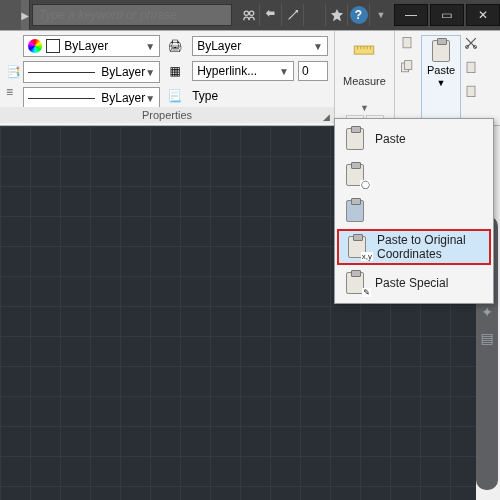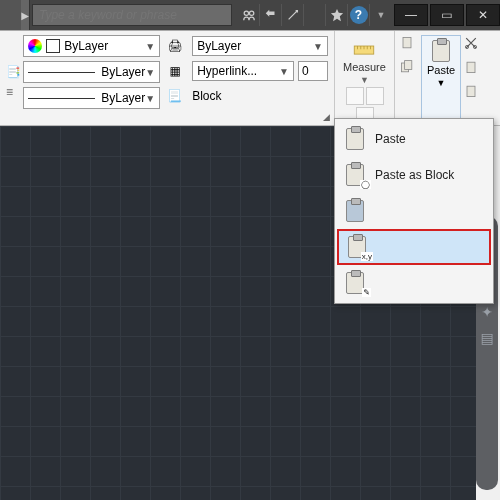--- a/index.html
+++ b/index.html
@@ -35,21 +35,21 @@
   .layer-swatch { width:14px; height:14px; border:1px solid #333; margin-right:4px; }
   .color-circle { width:14px; height:14px; border-radius:50%; background: conic-gradient(red,yellow,lime,cyan,blue,magenta,red); margin-right:4px;}
   .line-sample { flex:1; height:1px; background:#333; margin-right:6px; }
   .tiny-icon { width:18px; height:18px; display:flex; align-items:center; justify-content:center; margin-right:4px; }
   .row-b { display:flex; align-items:center; gap:4px; height:22px; font-size:12px; }
   .row-b .combo { flex:1; height:20px; }
   .field-num { width:30px; border:1px solid #999; height:20px; font-size:12px; padding:0 3px; }
 
   
   .util-panel { width: 60px; display:flex; flex-direction:column; align-items:center; padding-top:2px; }
-  .measure { display:flex; flex-direction:column; align-items:center; font-size:11px; color:#333; gap:2px; }
+  .measure { display:flex; flex-direction:column; align-items:center; font-size:11px; color:#333; gap:16px; }
   .measure .m-icon { width:26px; height:26px; }
   .mini-row { display:flex; gap:2px; margin-top:2px; }
   .mini-btn { width:18px; height:18px; border:1px solid #ccc; background:#f9f9f9; }
 
   
   .clip-panel { flex:1; display:flex; padding:4px 4px 0 4px; gap:2px;}
   .big-btn { background:#eef4fa; border:1px solid #a8c4e0; width:40px; display:flex; flex-direction:column; align-items:center; font-size:11px; padding:4px 0; gap:2px;}
   .clip-side { display:flex; flex-direction:column; gap:4px; }
   .sm-btn { width:20px; height:20px; }
 
@@ -157,24 +157,25 @@
         <div class="row-b">
           <span class="tiny-icon">▦</span>
           <div class="combo" style="flex:1">
             <span>Hyperlink...</span>
             <span class="arrow">▼</span>
           </div>
           <input class="field-num" value="0" style="">
         </div>
         <div class="row-b">
           <span class="tiny-icon">📃</span>
-          <span>Block</span>
-        </div>
-      </div>
-    </div>
+          <span>Type</span>
+        </div>
+      </div>
+    </div>
+    <div class="panel-title">Properties</div>
     <div class="panel-expand">◢</div>
   </div>
 
   <div class="panel util-panel">
     <div class="measure">
       <svg class="m-icon" viewBox="0 0 32 32">
         <rect x="4" y="16" width="24" height="10" fill="#f5da7a" stroke="#b89a3a"></rect>
         <path d="M8 16v4M12 16v4M16 16v4M20 16v4M24 16v4" stroke="#b89a3a"></path>
       </svg>
       <span>Measure</span>
@@ -247,32 +248,33 @@
     <div class="mi-icon">
         <div class="clipboard-shape"></div>
       </div>
     <span>Paste</span>
   </div>
   <div class="menu-item">
     <div class="mi-icon">
         <div class="clipboard-shape"></div>
         <span class="badge-overlay">◯</span>
       </div>
-    <span>Paste as Block</span>
   </div>
   <div class="menu-item">
     <div class="mi-icon">
         <div class="clipboard-shape" style="background:#b8c8d8"></div>
       </div>
   </div>
   <div class="menu-item highlight">
     <div class="mi-icon">
         <div class="clipboard-shape"></div>
         <span class="badge-overlay">x,y</span>
       </div>
+    <span>Paste to Original Coordinates</span>
   </div>
   <div class="menu-item">
     <div class="mi-icon">
         <div class="clipboard-shape"></div>
         <span class="badge-overlay">✎</span>
       </div>
+    <span>Paste Special</span>
   </div>
 </div>
 
 </body></html>

